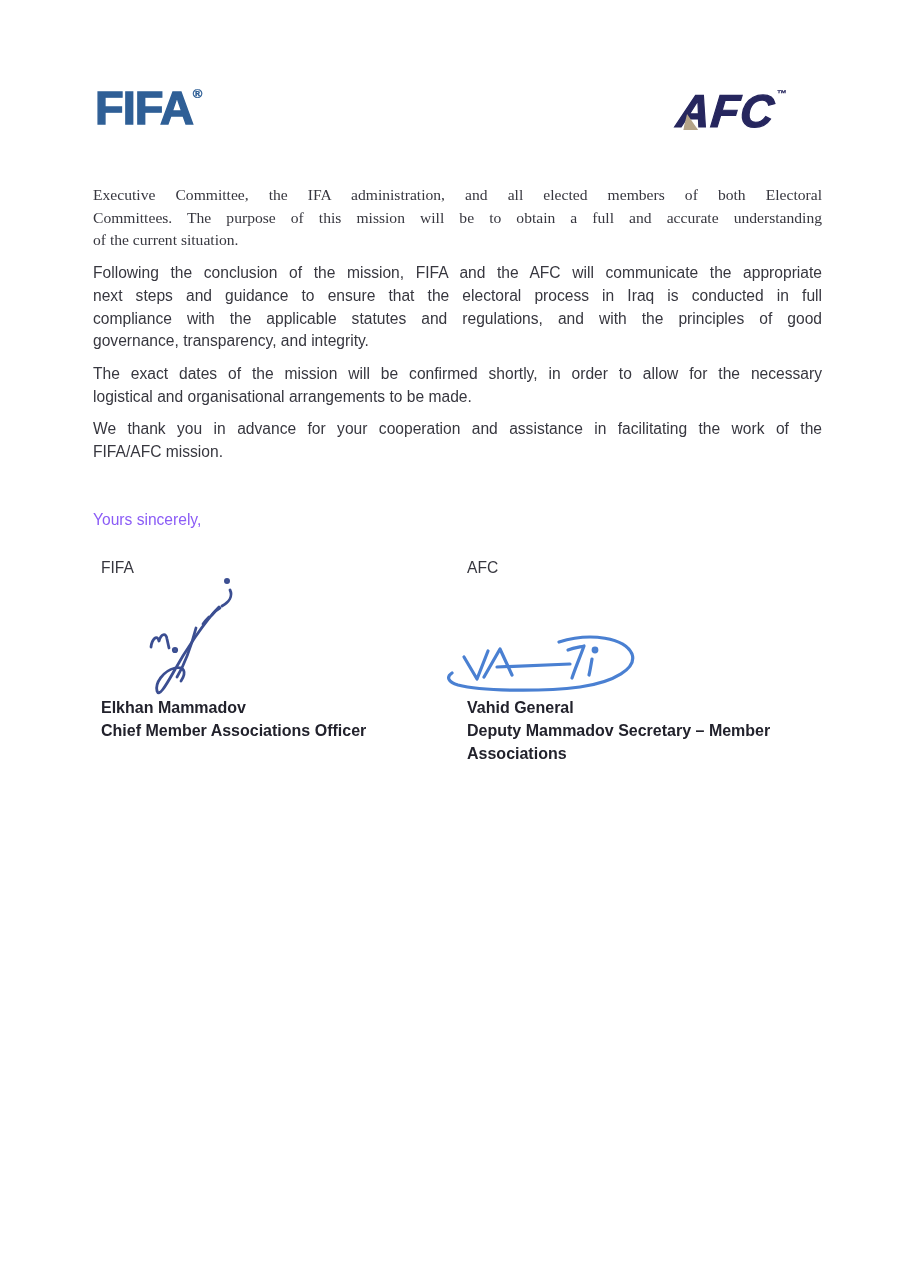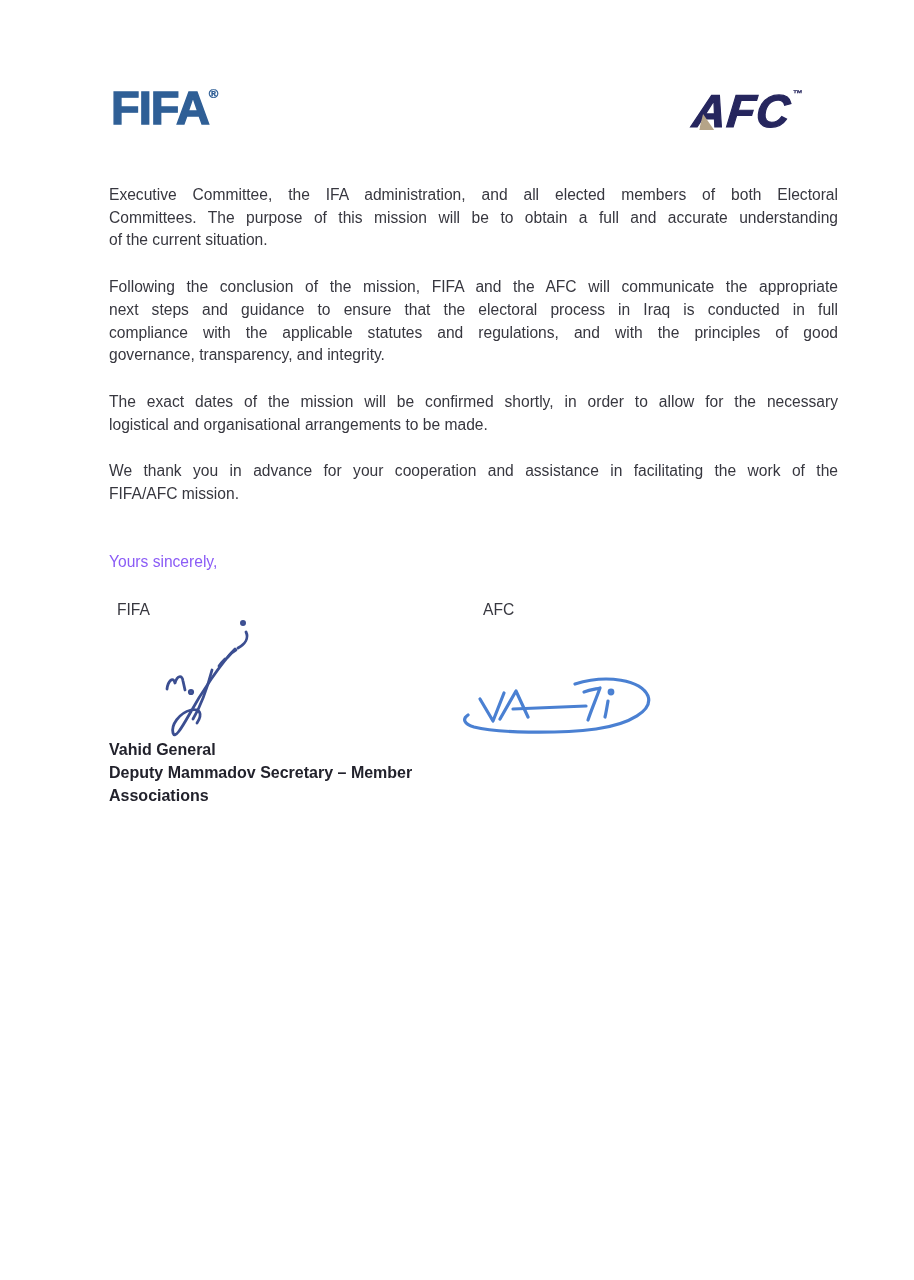--- a/index.html
+++ b/index.html
@@ -7,21 +7,21 @@
     position: relative;
     width: 914px;
     height: 1280px;
     background: #ffffff;
     font-family: "Liberation Sans", sans-serif;
     overflow: hidden;
     margin: 0 auto;
   }
   .content {
     position: absolute;
-    left: 109px;
+    left: 93px;
     top: 0;
     width: 729px;
   }
 
   
   .logos {
     display: flex;
     justify-content: space-between;
     align-items: flex-start;
     margin-top: 72px;
@@ -67,26 +67,26 @@
     left: 8px;
     bottom: 3px;
     width: 15px;
     height: 16px;
     background: #b5a488;
     clip-path: polygon(15% 0, 100% 100%, 0 100%);
   }
 
   
   .para {
-    margin-top: 24px;
+    margin-top: 10px;
     font-size: 15.6px;
     line-height: 22.7px;
     color: #37373f;
   }
-  .para.first { margin-top: 64px; }
+  .para.first { margin-top: 64px; font-family: Liberation Serif, serif; }
   .line { text-align: justify; text-align-last: justify; }
   .line-last { text-align: center; text-align-last: left; }
 
   .closing {
     margin-top: 44px;
     font-size: 15.6px;
     line-height: 23px;
     color: #8b5cf6;
   }
 
@@ -186,20 +186,24 @@
           <path d="M 58,38 L 131,35"></path>
           <path d="M 129,21 C 135,19 141,18 145,17 C 141,28 136,40 133,49"></path>
           <path d="M 153,30 C 152,36 151,42 150,46"></path>
           <circle cx="156" cy="21" r="1.8"></circle>
           <path d="M 120,13 C 152,3 186,9 193,25 C 198,39 176,53 141,58 C 101,63 42,62 19,56 C 9,53 7,48 13,44"></path>
         </g>
       </svg>
     </div>
 
     <div class="sig-names">
+      <div class="col-left">
+        <div class="sig-name">Elkhan Mammadov</div>
+        <div class="sig-title">Chief Member Associations Officer</div>
+      </div>
       <div class="col-right">
         <div class="sig-name">Vahid General</div>
         <div class="sig-title">Deputy Mammadov Secretary – Member Associations</div>
       </div>
     </div>
 
   </div>
 </div>
 
 </body></html>

